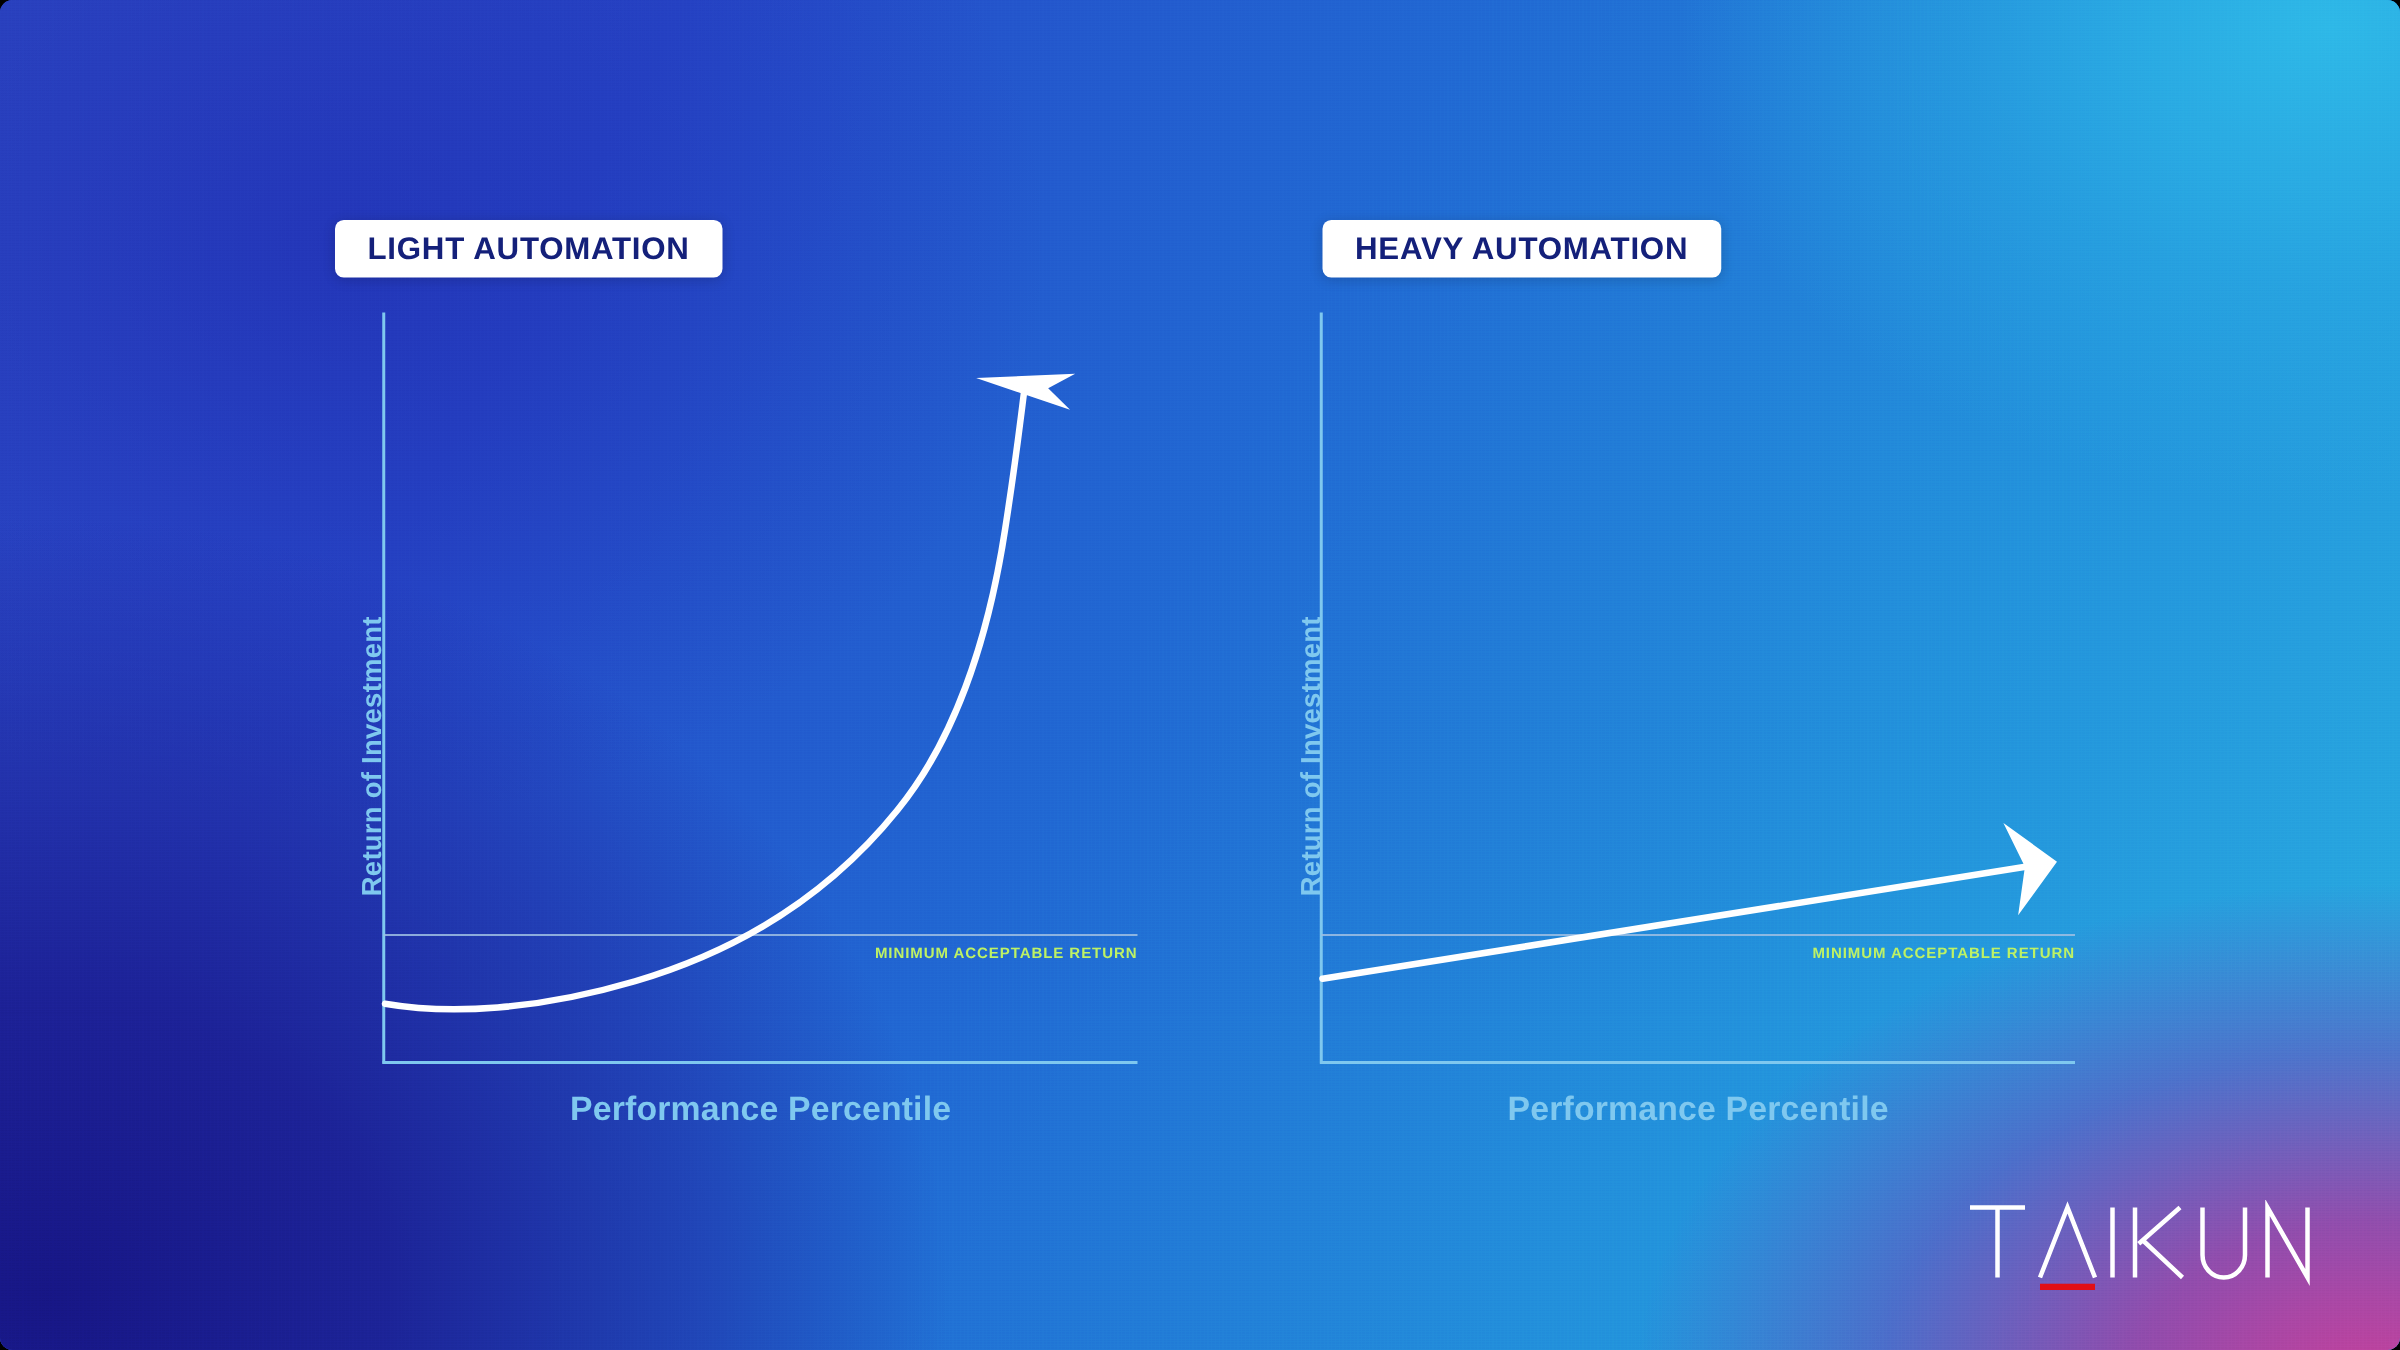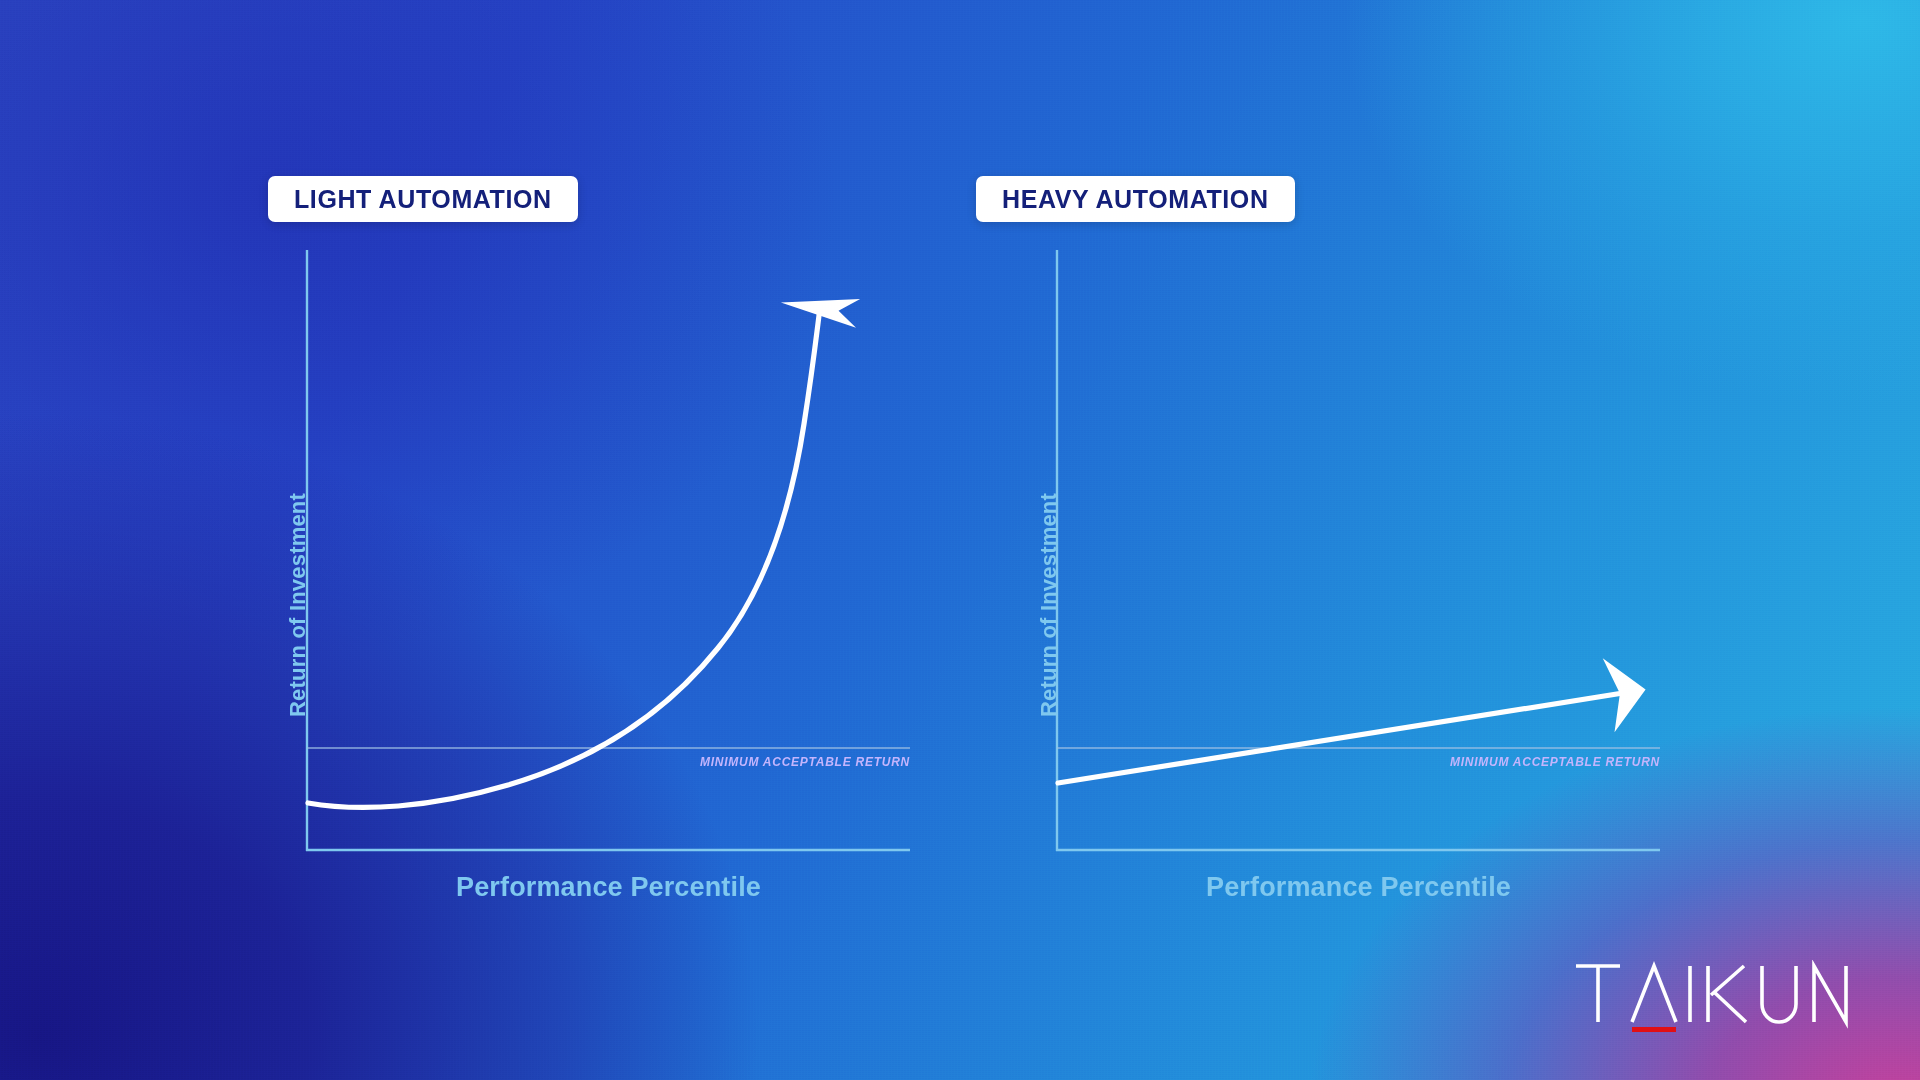--- a/index.html
+++ b/index.html
@@ -8,20 +8,21 @@
     padding: 0;
     background: #000;
   }
   #stage {
     position: relative;
     width: 1920px;
     height: 1080px;
     overflow: hidden;
     font-family: "Liberation Sans", sans-serif;
     background-color: #2b46c4;
+    border-radius: 10px;
   }
 
   
   .bg-layer {
     position: absolute;
     inset: 0;
     pointer-events: none;
   }
   .bg-base {
     background: linear-gradient(118deg,
@@ -84,21 +85,21 @@
     white-space: nowrap;
   }
   .title-pill span {
     color: #14207a;
     font-size: 25px;
     font-weight: bold;
     letter-spacing: 0.6px;
     line-height: 1;
   }
   #title-light { left: 268px; }
-  #title-heavy { left: 976px; }
+  #title-heavy { left: 1058px; }
 
   
   .chart-svg {
     position: absolute;
     top: 0;
     left: 0;
   }
 
   
   .axis-title-y {
@@ -122,27 +123,26 @@
     letter-spacing: 0.15px;
     white-space: nowrap;
     text-align: center;
   }
   #xlabel-light { left: 307px;  top: 872px; width: 603px; }
   #xlabel-heavy { left: 1057px; top: 872px; width: 603px; }
 
   
   .mar-label {
     position: absolute;
-    color: #c4b5fd;
+    color: #bef264;
     font-size: 12px;
     font-weight: bold;
     letter-spacing: 0.75px;
     white-space: nowrap;
     text-align: right;
-    font-style: italic;
   }
   #mar-light { left: 510px;  top: 755px; width: 400px; }
   #mar-heavy { left: 1260px; top: 755px; width: 400px; }
 
   
   #logo {
     position: absolute;
     left: 1572px;
     top: 960px;
     width: 280px;

